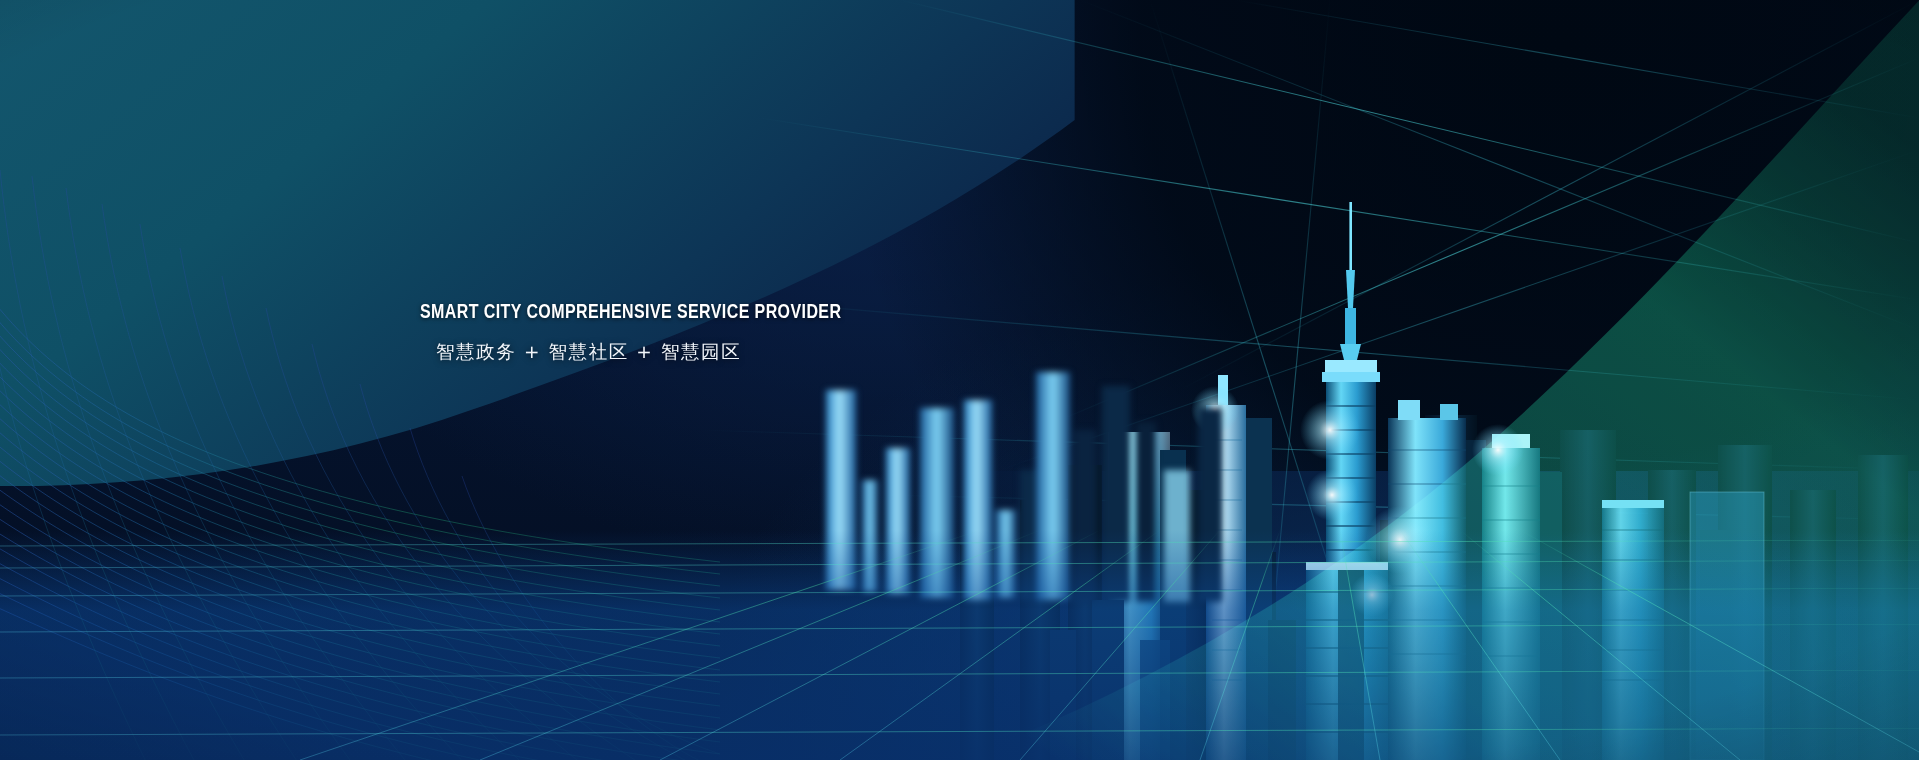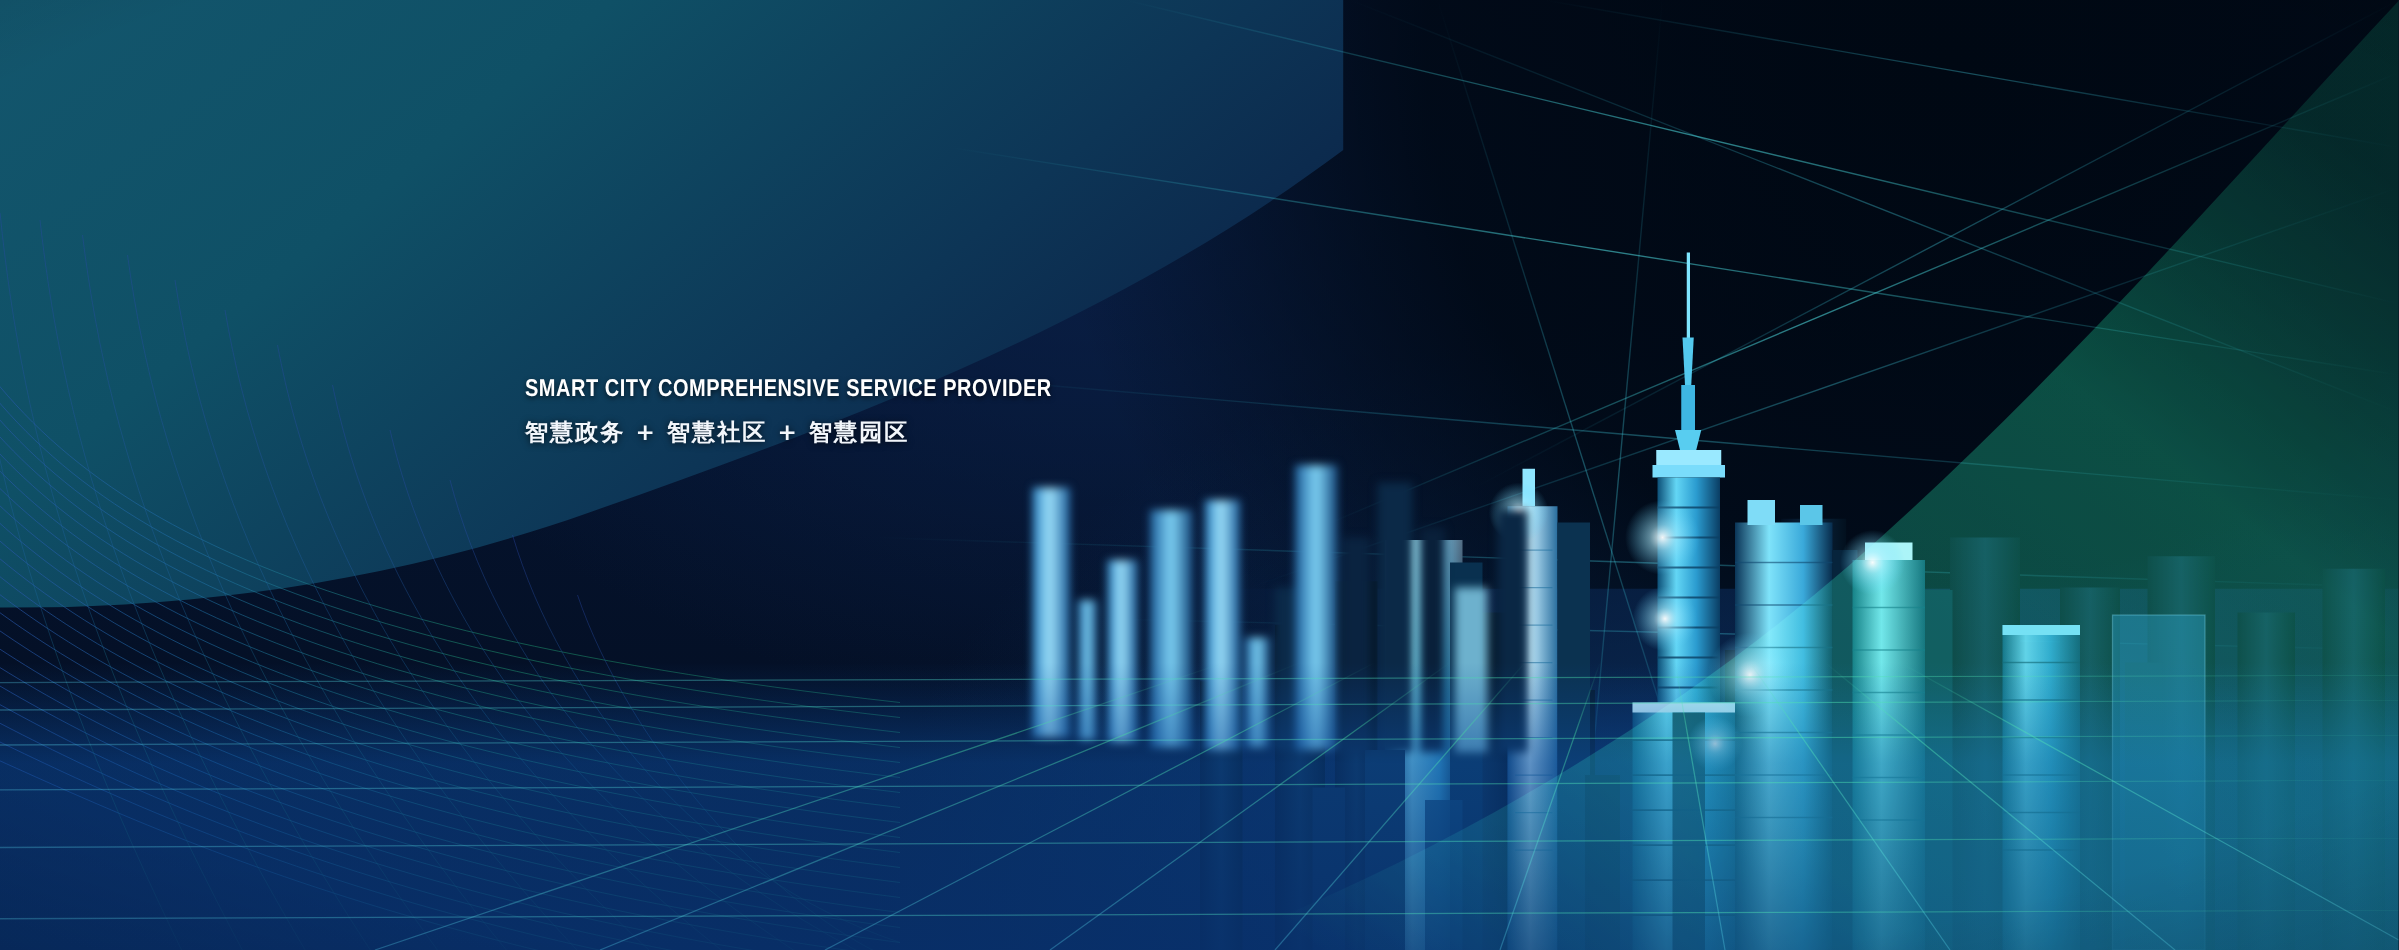--- a/index.html
+++ b/index.html
@@ -3,21 +3,21 @@
 <meta charset="utf-8">
 <title>Smart City Banner</title>
 <style>
   html,body{margin:0;padding:0;background:#000;}
   body{font-family:"Liberation Sans","DejaVu Sans",sans-serif;}
 
   .banner{
     position:relative;
     width:1919px;height:760px;
     overflow:hidden;
-    background:#0f172a;
+    background:#c2410c;
   }
 
   
   .sky{
     position:absolute;inset:0;
     background:
       radial-gradient(1100px 760px at 72% 95%, #0b2f5e 0%, rgba(6,20,45,0) 62%),
       radial-gradient(900px 620px at 46% 18%, #0a2048 0%, rgba(4,12,32,0) 70%),
       linear-gradient(180deg,#041027 0%,#05142f 40%,#030c1e 100%);
   }
@@ -104,24 +104,24 @@
     background-image:linear-gradient(95deg,#2ee08e 0%,#2bd98c 28%,#25a977 62%,#1f8f64 100%);
     -webkit-background-clip:text;
     background-clip:text;
     color:transparent;
     -webkit-text-fill-color:transparent;
     filter:drop-shadow(0 3px 10px rgba(0,0,0,.55));
   }
   .subline{
     font-family:"DejaVu Sans","Liberation Sans",sans-serif;
     font-size:18.5px;
-    font-weight:700;
+    font-weight:400;
     letter-spacing:1.6px;
     color:#f2f6fb;
-    margin:0;
+    margin:16px;
     white-space:nowrap;
     text-shadow:0 1px 6px rgba(0,0,0,.7);
   }
 </style>
 </head>
 <body>
 
 <div class="banner">
 
   <div class="sky"></div>

